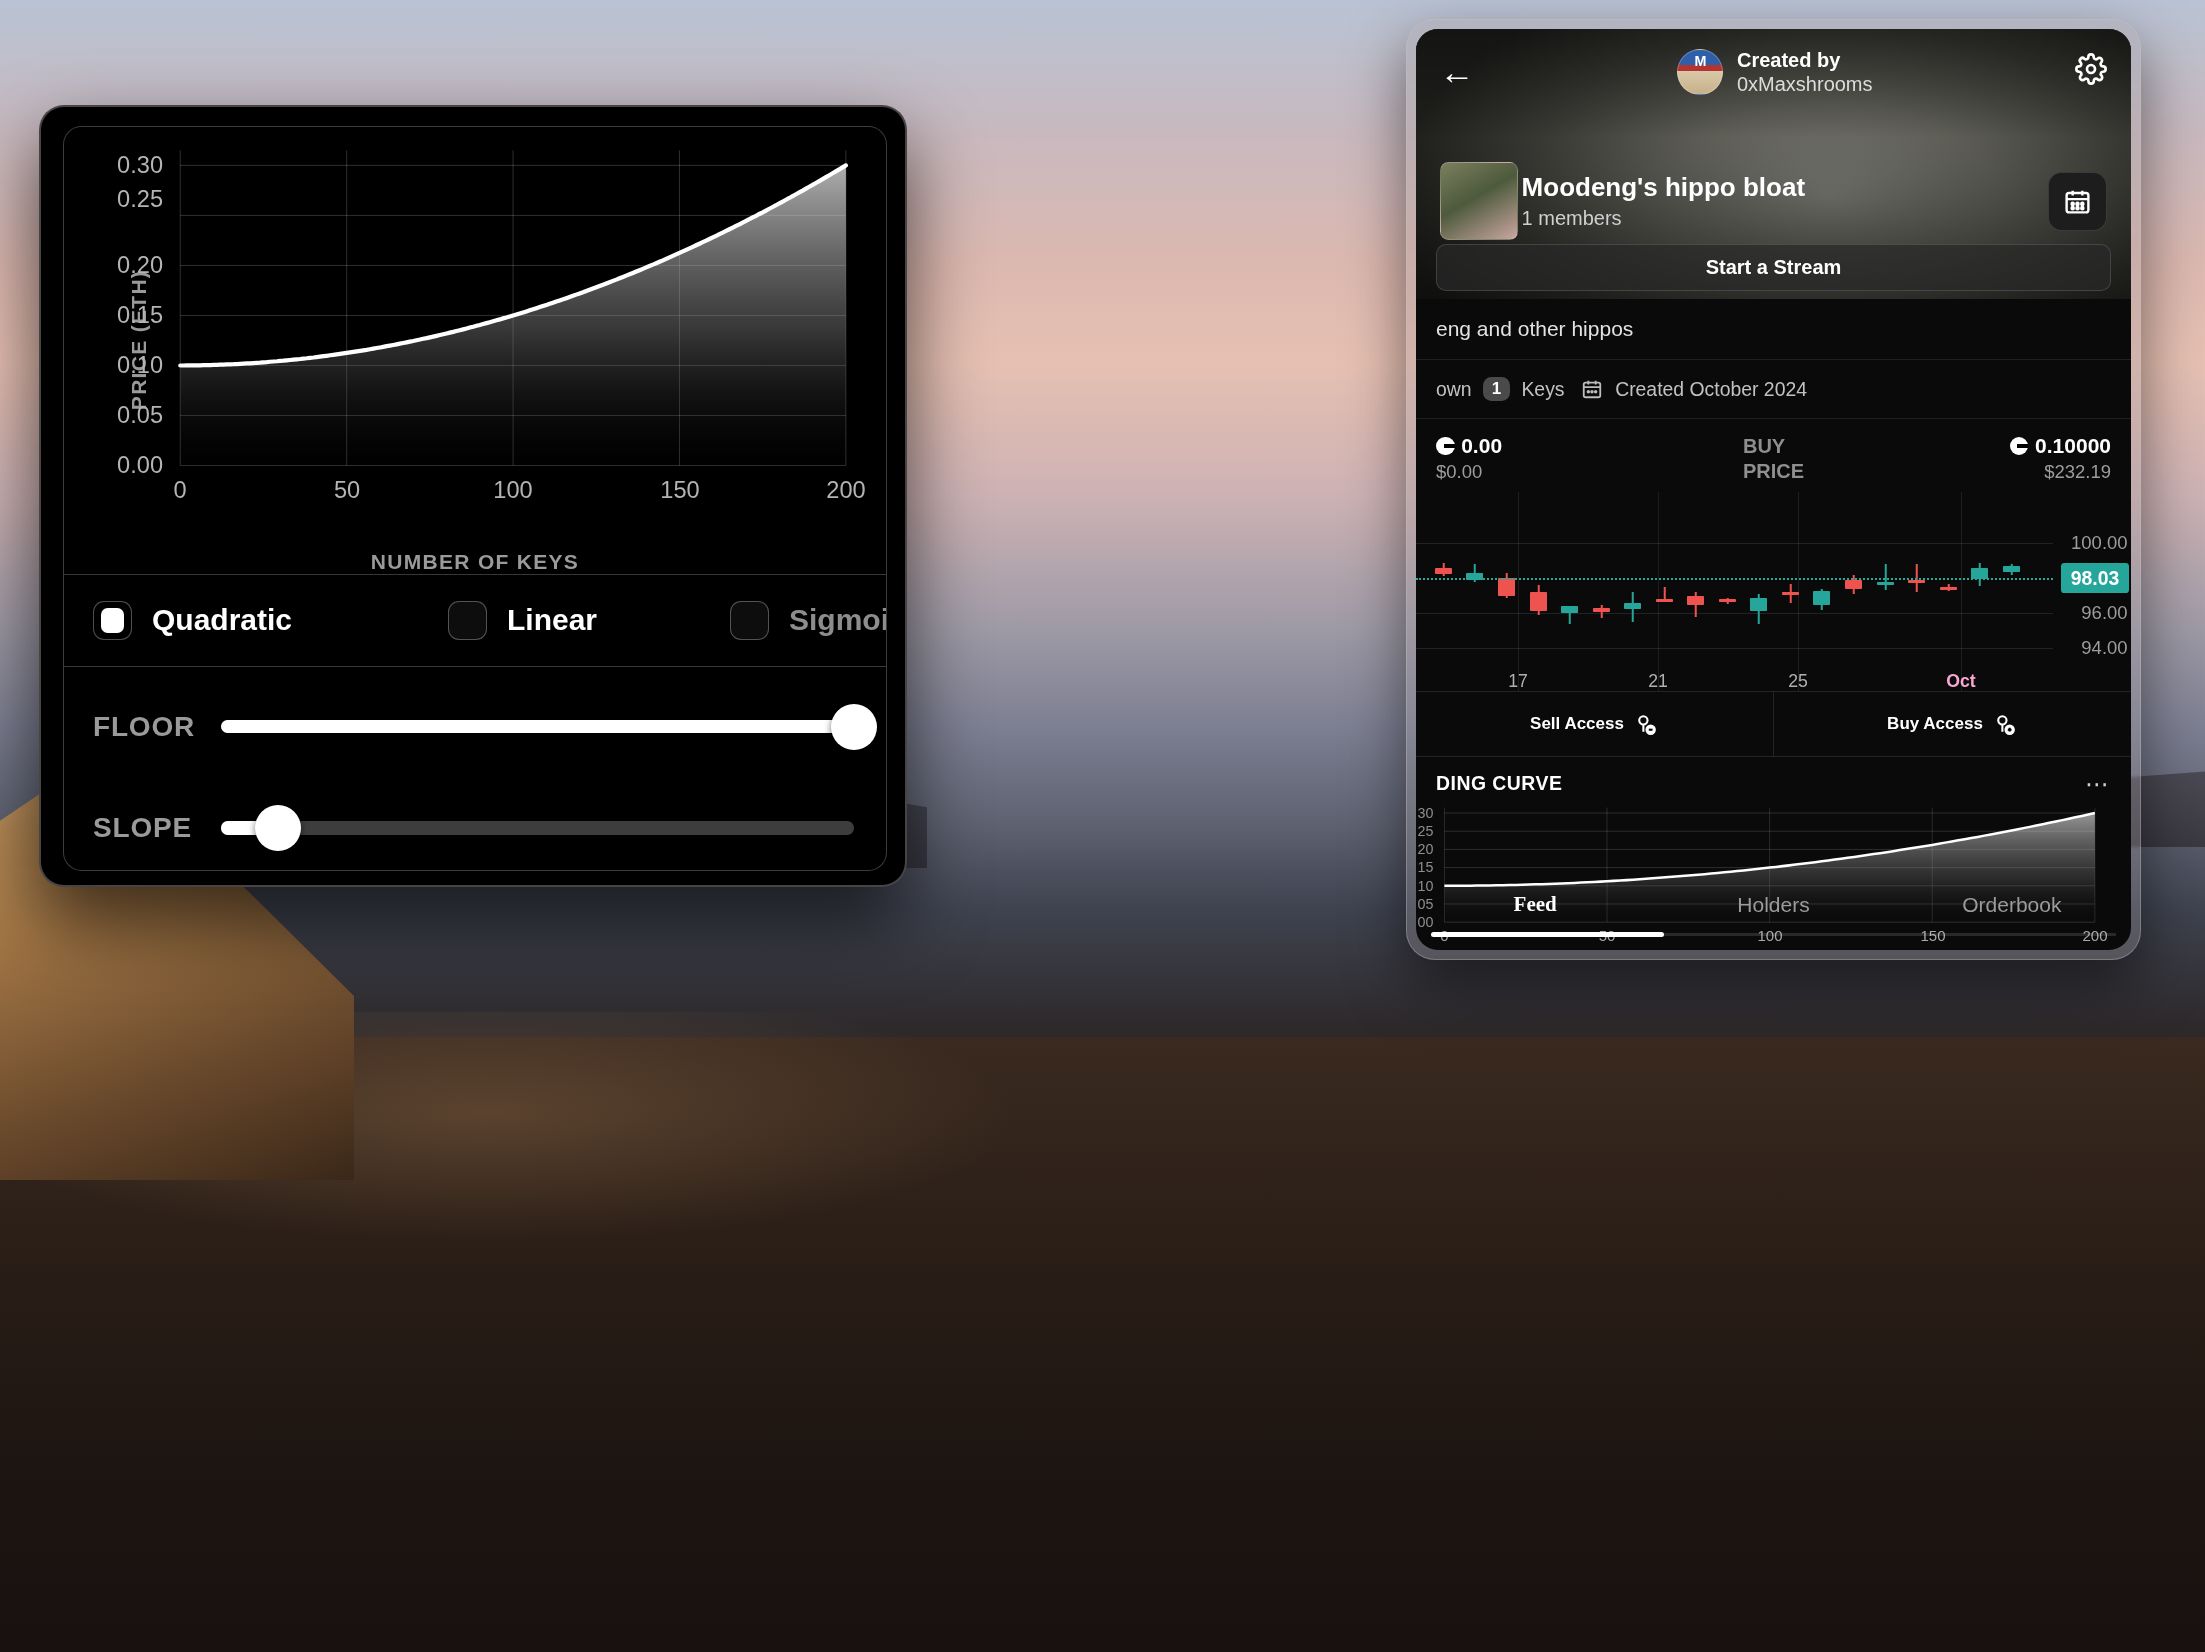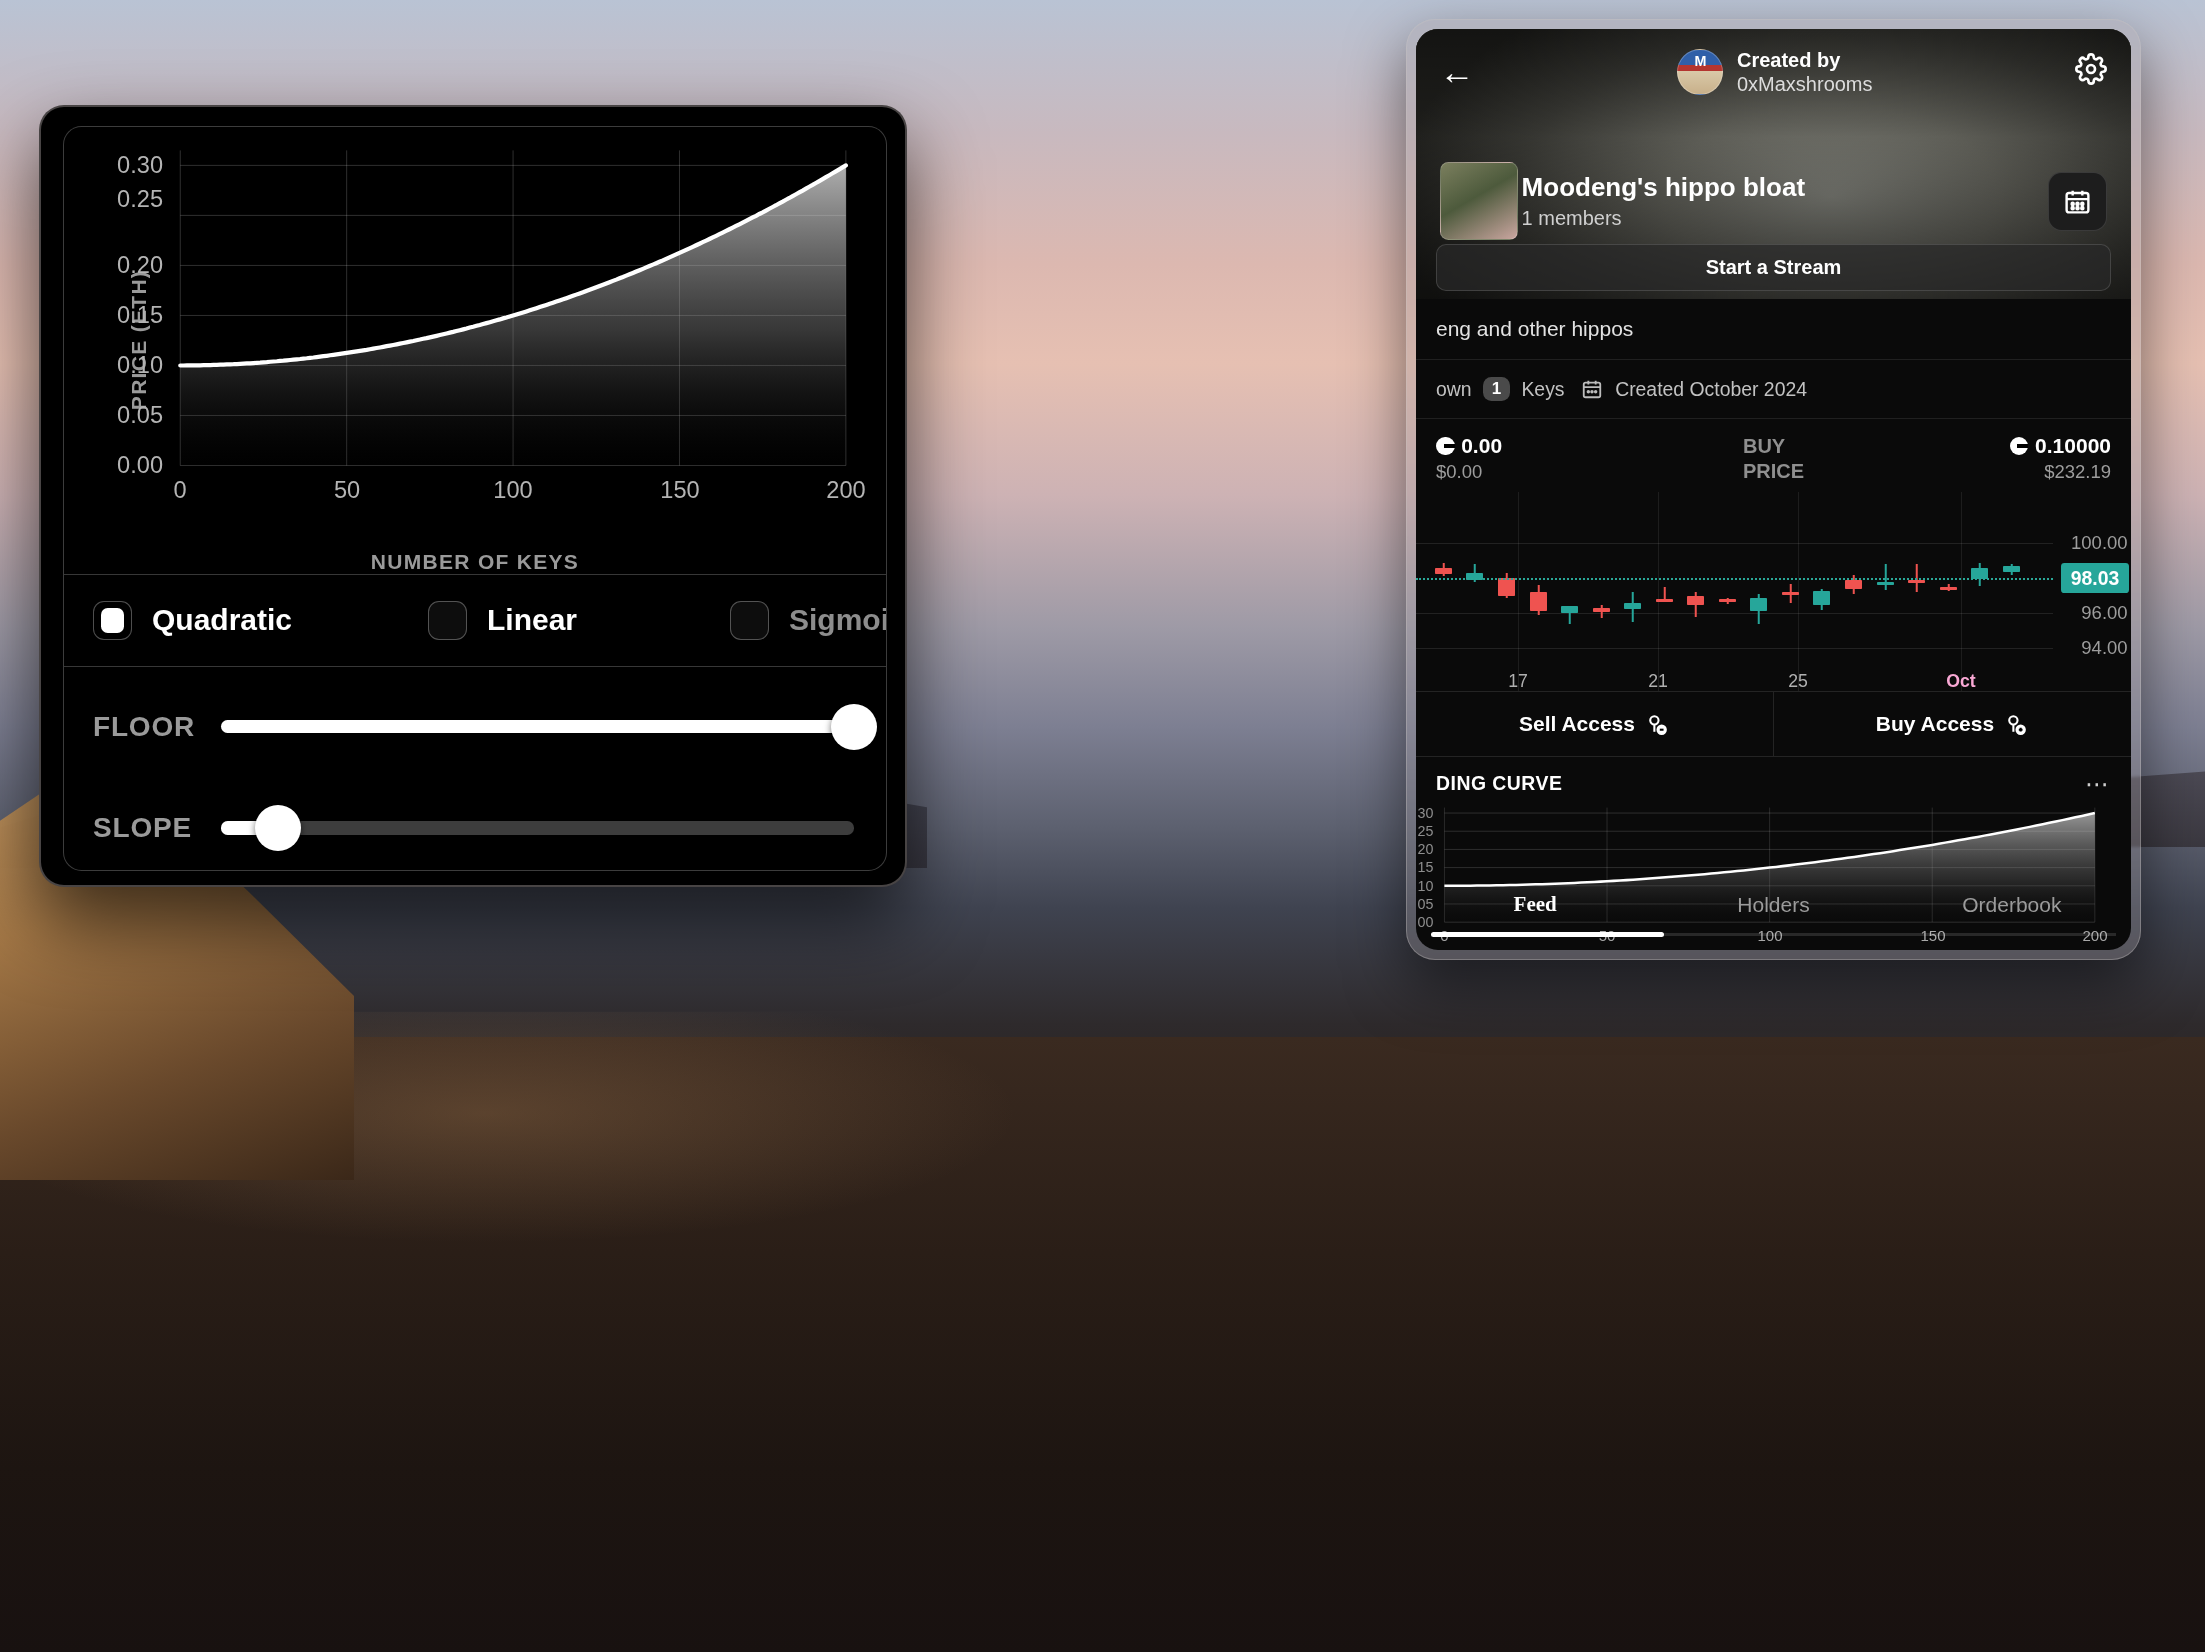--- a/index.html
+++ b/index.html
@@ -282,21 +282,21 @@
   .cdate { position: absolute; transform: translateX(-50%); font-size: 17.7px; color: #b0b0b0; }
   .cdate.bold { font-weight: 700; color: #f9a8d4; }
 
   
   #access-row {
     display: flex; height: 66px; border-top: 0.8px solid rgba(255,255,255,.11);
     border-bottom: 0.8px solid rgba(255,255,255,.11);
   }
   .access-btn {
     flex: 1; display: flex; align-items: center; justify-content: center; gap: 10px;
-    font-size: 21px; font-weight: 700; color: #fff;
+    font-size: 17px; font-weight: 700; color: #fff;
   }
   .access-btn + .access-btn { border-left: 0.8px solid rgba(255,255,255,.11); }
 
   
   #mini-curve-head {
     display: flex; align-items: center; justify-content: space-between;
     padding: 15px 20px 5px 20px;
   }
   #mini-curve-head .lbl { font-size: 19.4px; font-weight: 700; color: #fff; letter-spacing: 0.5px; }
   #mini-curve-head .dots { font-size: 23.6px; color: #cfcfcf; letter-spacing: 2.5px; line-height: .6; }
@@ -372,21 +372,21 @@
           <div class="xtick" style="left: 782px;">200</div>
         </div>
     </div>
     <div class="axis-label-x">NUMBER OF KEYS</div>
 
     <div id="options-row" style="position: relative;">
         <div class="opt" style="position: absolute; left: 29px;">
           <div class="opt-box checked"></div>
           <div class="opt-label">Quadratic</div>
         </div>
-        <div class="opt" style="position: absolute; left: 364px; text-decoration: underline;">
+        <div class="opt" style="position: absolute; left: 384px; text-decoration: underline;">
           <div class="opt-box"></div>
           <div class="opt-label">Linear</div>
         </div>
         <div class="opt" style="position: absolute; left: 666px;">
           <div class="opt-box"></div>
           <div class="opt-label dim">Sigmoid</div>
         </div>
       </div>
 
     <div id="sliders">

